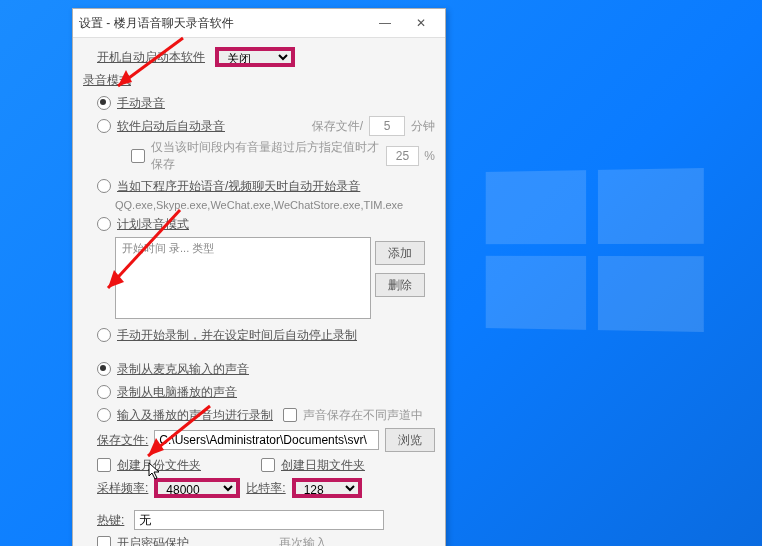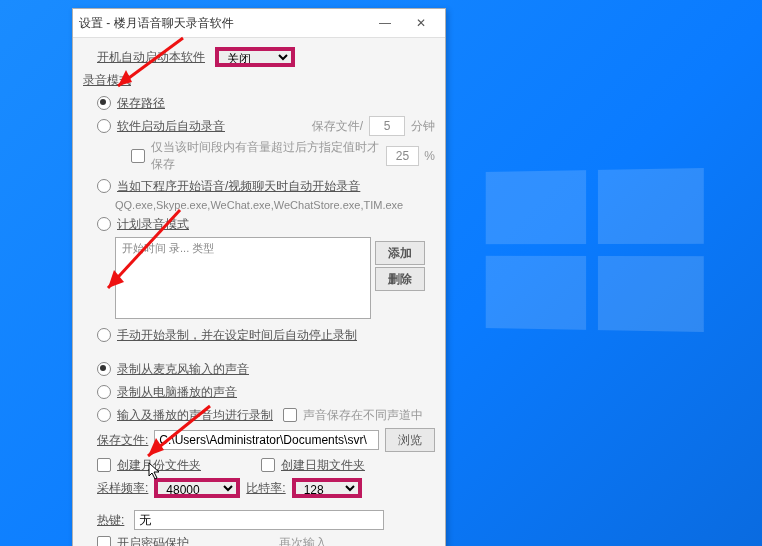--- a/index.html
+++ b/index.html
@@ -18,21 +18,21 @@
   .indent1{padding-left:14px;}
   .indent3{padding-left:48px;}
   select,.combo{height:20px;border:4px solid #be185d;background:#eee;font-size:12px;padding:0 4px;}
   input[type=text]{height:18px;border:1px solid #aaa;background:#fff;font-size:12px;padding:0 4px;}
   .nbox{width:34px;text-align:center;background:#fff;border:1px solid #ccc;height:18px;display:inline-flex;align-items:center;justify-content:center;color:#888;}
   .muted{color:#999;}
   .radio,.cbox{width:12px;height:12px;border:1px solid #888;border-radius:50%;background:#fff;display:inline-block;margin-right:6px;position:relative;flex:none;}
   .radio.checked::after{content:"";position:absolute;left:2px;top:2px;width:6px;height:6px;border-radius:50%;background:#333;}
   .cbox{border-radius:2px;}
   .listbox{border:1px solid #aaa;background:#fff;height:74px;margin-left:32px;margin-right:64px;padding:3px 6px;color:#888;font-size:11px;position:relative;}
-  .sidebtns{position:absolute;right:10px;display:flex;flex-direction:column;gap:2px;font-weight:bold;}
+  .sidebtns{position:absolute;right:10px;display:flex;flex-direction:column;gap:8px;}
   .btn{display:inline-flex;align-items:center;justify-content:center;border:1px solid #adadad;background:#e9e9e9;height:22px;font-size:12px;color:#555;}
   .btn.small{width:48px;}
   .sectline{margin:2px 0 2px 0;}
   .small-exe{font-size:11px;color:#888;margin-left:32px;}
   .pathrow input{flex:1;margin:0 6px;}
   .gap6{width:6px;}
   .gap10{width:10px;}
   .comborow select{margin:0 6px;}
   
   .arrow{position:absolute;pointer-events:none;}
@@ -67,21 +67,21 @@
           <option>关闭</option>
         </select>
       </div>
 
       <div class="row sectline">
           <span class="lbl">录音模式</span>
         </div>
 
       <div class="row indent1">
         <span class="radio checked"></span>
-        <span class="lbl">保存路径</span>
+        <span class="lbl">手动录音</span>
       </div>
 
       <div class="row indent1">
         <span class="radio"></span>
         <span class="lbl">软件启动后自动录音</span>
         <span style="flex:1"></span>
         <span class="muted">保存文件/</span>
         <span class="gap6"></span>
         <span class="nbox">5</span>
         <span class="gap6"></span>

